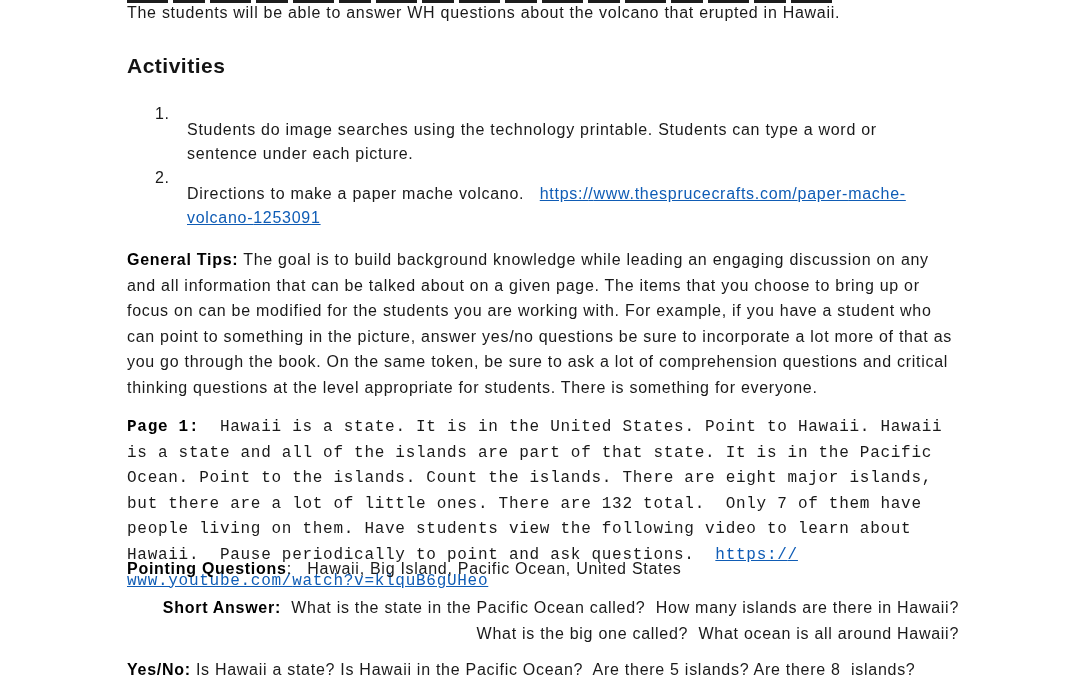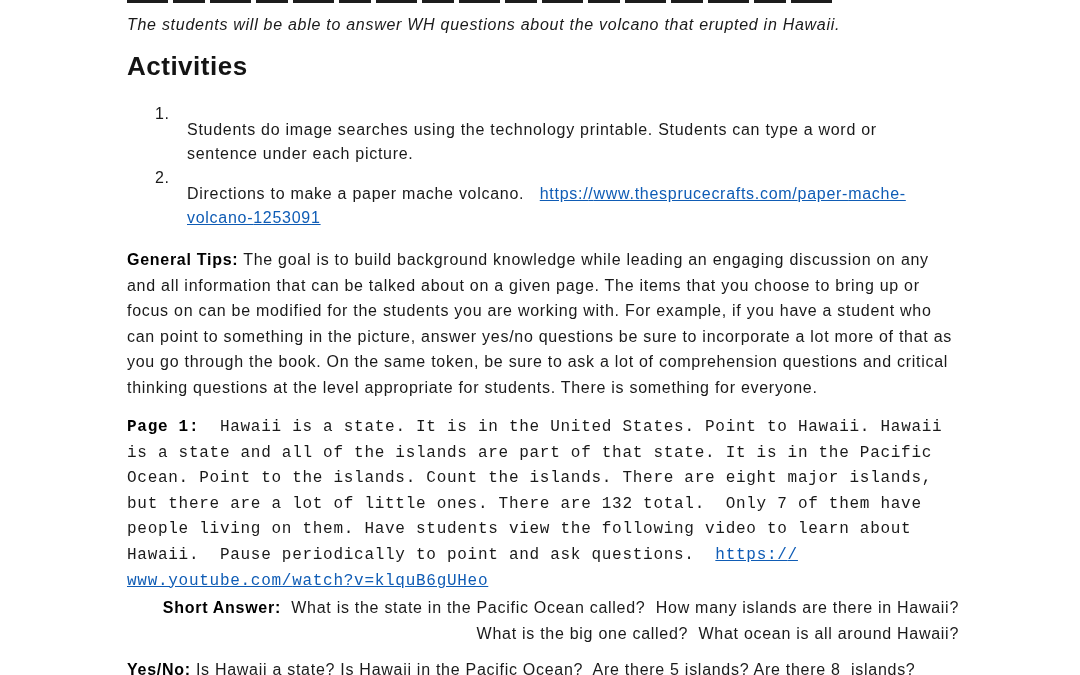--- a/index.html
+++ b/index.html
@@ -25,25 +25,25 @@
     position: absolute;
     width: 832px;
     font-size: 16px;
     letter-spacing: 0.72px;
     line-height: 25.6px;
     white-space: pre-wrap;
     color: #1a1a1a;
   }
   .para b { font-weight: bold; color: #000000; }
 
-  .intro { top: 12px; font-style: italic; }
+  .intro { top: 0; }
 
   h1.activities {
     position: absolute; top: 52px; left: 0;
-    font-size: 26px; font-weight: bold; letter-spacing: 0.5px;
+    font-size: 21px; font-weight: bold; letter-spacing: 0.5px;
     color: #141414; line-height: 28px;
   }
 
   .list { position: absolute; top: 102px; left: 0; width: 832px; }
   .li { display: flex; line-height: 24px; font-size: 16px; letter-spacing: 0.72px; }
   .li .num { flex: none; width: 32px; margin-left: 28px; }
   .li .txt { flex: none; width: 763px; white-space: pre-wrap; margin-top: 16px; }
 
   .gt { top: 247px; }
   .p1 { top: 415px; font-family: Liberation Mono, monospace; }
@@ -79,19 +79,20 @@
       <div class="li">
         <span class="num">2.</span>
         <span class="txt"><span>Directions to make a paper mache volcano.   </span><a class="link">https:/<wbr>/<wbr>www.thesprucecrafts.com/<wbr>paper-<wbr>mache-<wbr>volcano-<wbr>1253091</a></span>
       </div>
     </div>
 
     <p class="para gt"><b>General Tips:</b><span> The goal is to build background knowledge while leading an engaging discussion on any and all information that can be talked about on a given page. The items that you choose to bring up or focus on can be modified for the students you are working with. For example, if you have a student who can point to something in the picture, answer yes/no questions be sure to incorporate a lot more of that as you go through the book. On the same token, be sure to ask a lot of comprehension questions and critical thinking questions at the level appropriate for students. There is something for everyone.</span></p>
 
     <p class="para p1"><b>Page 1:</b><span>  Hawaii is a state. It is in the United States. Point to Hawaii. Hawaii is a state and all of the islands are part of that state. It is in the Pacific Ocean. Point to the islands. Count the islands. There are eight major islands, but there are a lot of little ones. There are 132 total.  Only 7 of them have people living on them. Have students view the following video to learn about Hawaii.  Pause periodically to point and ask questions.  </span><a class="link">https:/<wbr>/<wbr>www.youtube.com/<wbr>watch?v=klquB6gUHeo</a></p>
 
+    <p class="para pq"><b>Pointing Questions</b><span>:   </span><span>Hawaii, Big Island, Pacific Ocean, United States</span></p>
 
     <p class="para sa"><b>Short Answer:</b><span>  What is the state in the Pacific Ocean called?  How many islands are there in Hawaii? What is the big one called?  What ocean is all around Hawaii?</span></p>
 
     <p class="para yn"><b>Yes/No:</b><span> Is Hawaii a state? Is Hawaii in the Pacific Ocean?  Are there 5 islands? Are there 8  islands?</span></p>
 
   </div>
 </div>
 
 </body></html>

